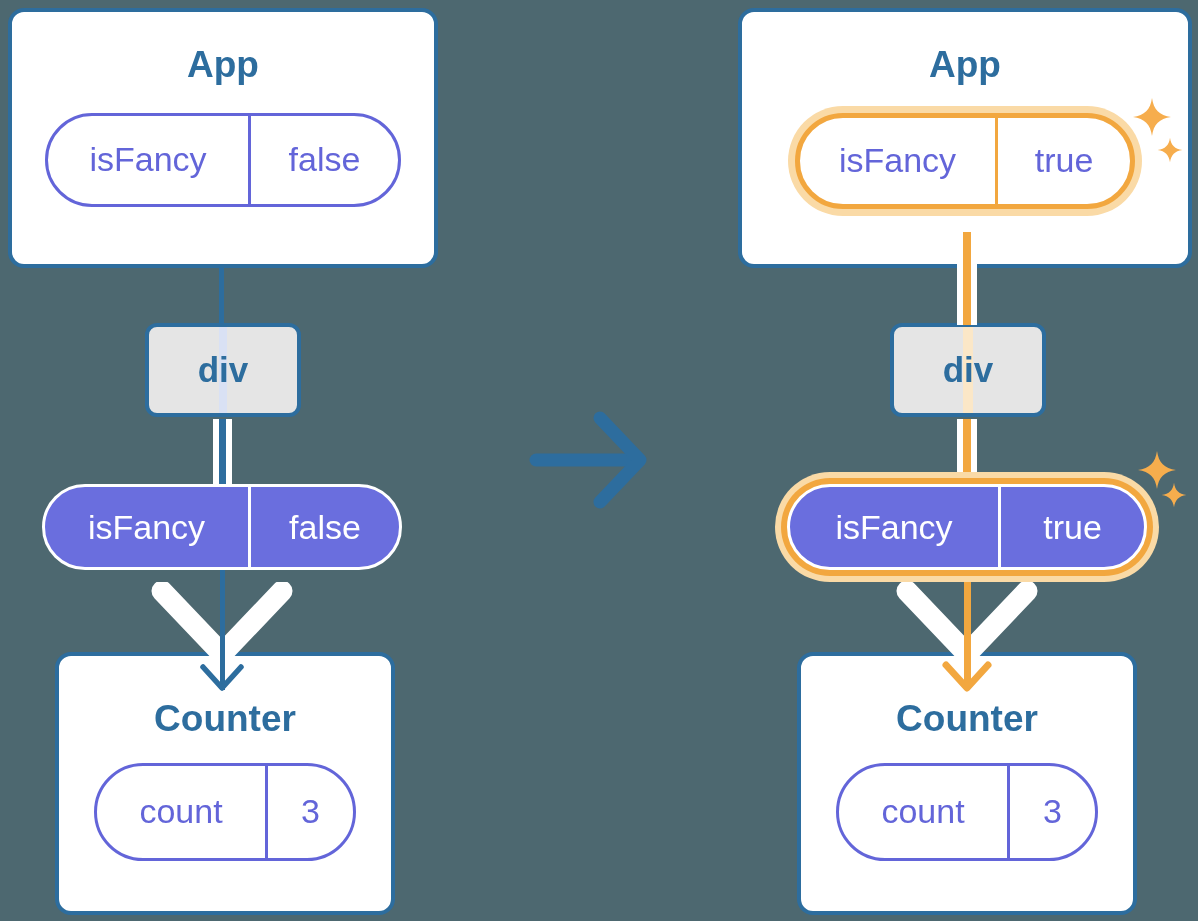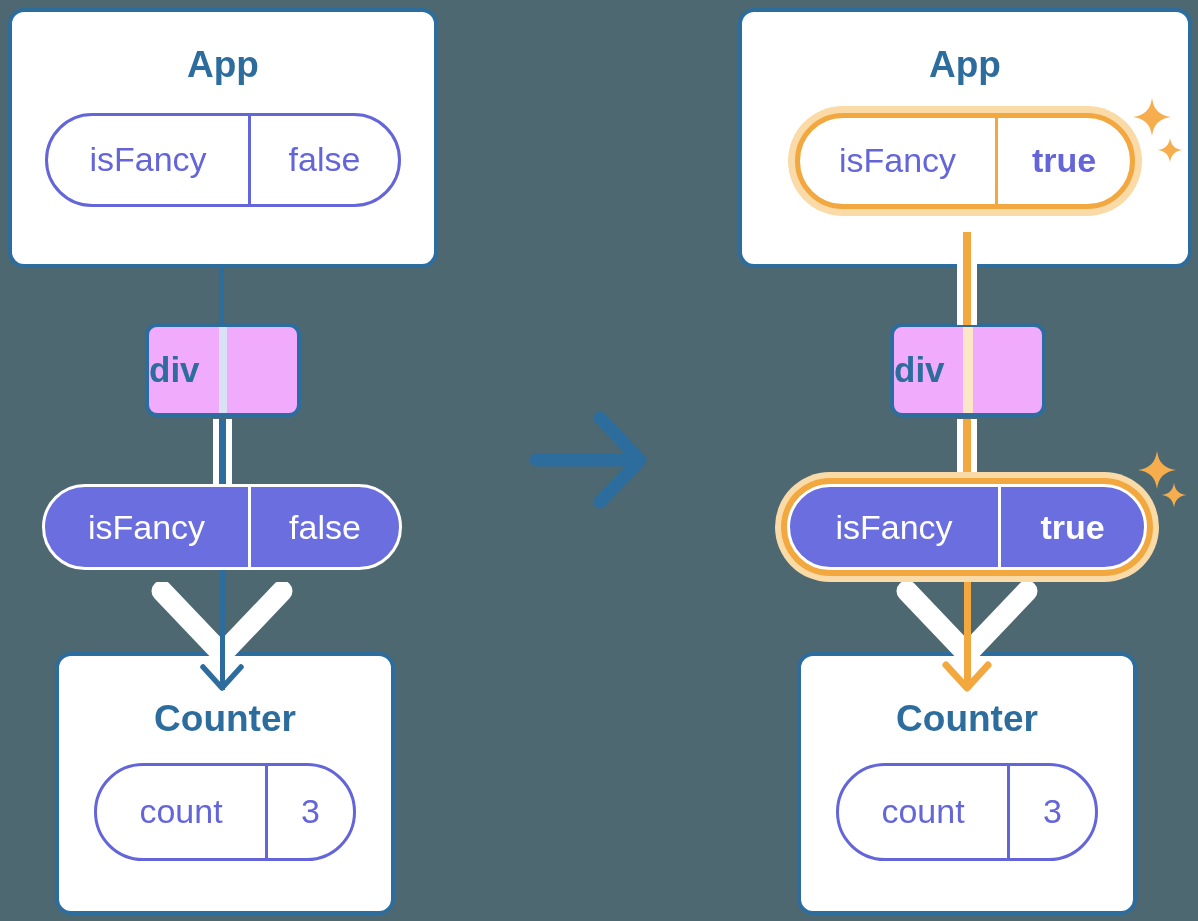--- a/index.html
+++ b/index.html
@@ -20,32 +20,32 @@
 
   .pill{display:flex;align-items:stretch;box-sizing:border-box;border-radius:999px;
         background:#fff;overflow:hidden;}
   .pill .seg{display:flex;align-items:center;justify-content:center;font-size:34px;}
   .pill .seg-val{flex:1;}
   .outline-pill{border:3px solid var(--purple);color:var(--purple);}
   .outline-pill .seg-key{border-right:3px solid var(--purple);}
   .orange-pill{border:5px solid var(--orange);box-shadow:0 0 0 7px var(--orange-glow);
                color:var(--purple);}
   .orange-pill .seg-key{border-right:3px solid var(--orange);}
-  .bold-val{font-weight:700;}
+  .bold-val{font-weight:400;}
 
   .state-pill{position:absolute;display:flex;align-items:stretch;box-sizing:border-box;
               border-radius:999px;background:var(--purple-fill);border:3px solid #fff;
               color:#fff;z-index:5;overflow:hidden;}
   .state-pill .seg{display:flex;align-items:center;justify-content:center;font-size:34px;}
   .state-pill .seg-key{border-right:3px solid #fff;}
   .state-pill .seg-val{flex:1;}
   .state-pill.highlighted{box-shadow:0 0 0 6px var(--orange),0 0 0 12px var(--orange-glow);}
 
-  .node{position:absolute;background:#f0abfc;border:4px solid var(--stroke-blue);
-        border-radius:12px;display:flex;align-items:center;
+  .node{position:absolute;background:#e5e5e5;border:4px solid var(--stroke-blue);
+        border-radius:12px;display:flex;align-items:center;justify-content:center;
         z-index:1;box-sizing:border-box;}
   .node-label{position:relative;z-index:1;font-size:35px;font-weight:600;color:var(--title-text);}
   .trace{position:absolute;top:0;bottom:0;left:50%;transform:translateX(-50%);z-index:0;}
 
   .vline{position:absolute;}
   .pipe{position:absolute;display:flex;z-index:2;}
   .pipe i{display:block;height:100%;}
   .incard-line{position:absolute;z-index:2;}
   .abs-svg{position:absolute;display:block;}
 </style>

